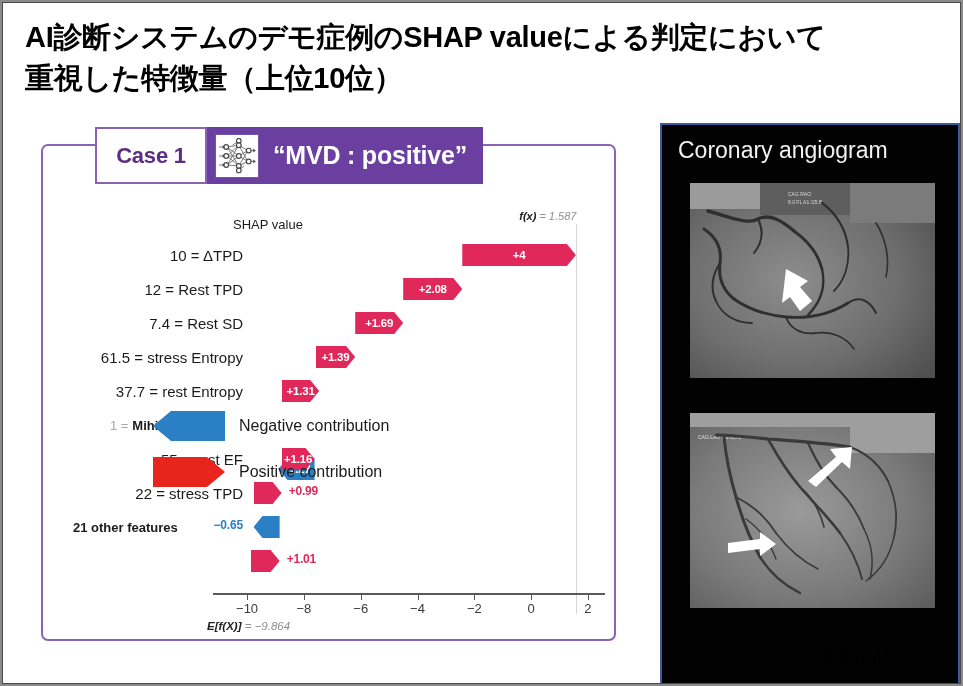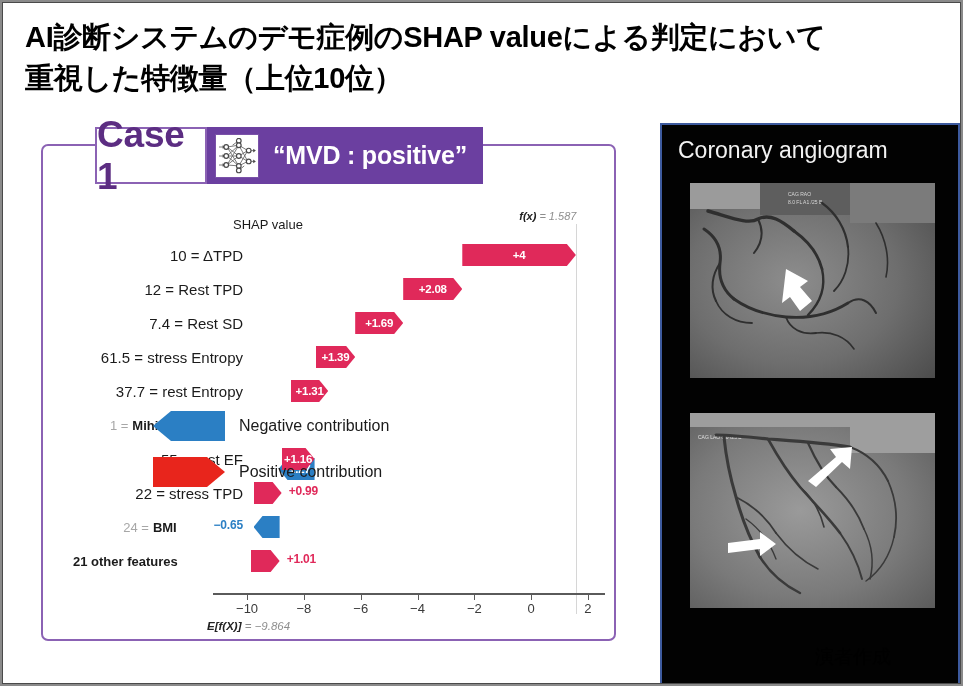--- a/index.html
+++ b/index.html
@@ -9,21 +9,21 @@
   
   #title{position:absolute;left:22px;top:14px;width:918px;font-size:29px;line-height:1.40;font-weight:bold;color:#000;letter-spacing:-0.3px;}
   #title .l2{display:block;}
 
   
   #shap-panel{position:absolute;left:38px;top:141px;width:575px;height:497px;border:2.5px solid #8b62b4;border-radius:7px;background:#fff;box-sizing:border-box;}
 
   
   #case-band{position:absolute;left:52px;top:-19px;height:57px;display:flex;align-items:stretch;}
   #case-box{width:112px;background:#fff;border:2px solid #8b62b4;display:flex;align-items:center;justify-content:center;box-sizing:border-box;}
-  #case-label{font-size:37px;font-weight:bold;color:#5c2d82;letter-spacing:-0.2px;}
+  #case-label{font-size:22px;font-weight:bold;color:#5c2d82;letter-spacing:-0.2px;}
   #band-purple{background:#6b3fa0;display:flex;align-items:center;padding-right:16px;}
   #nn-box{width:44px;height:44px;margin:0 14px 0 8px;background:#fff;border:1.5px solid #7a52a8;box-sizing:border-box;display:flex;align-items:center;justify-content:center;}
   #mvd-label{font-size:25px;font-weight:bold;color:#fff;letter-spacing:-0.2px;white-space:nowrap;}
 
   
   #plot{position:absolute;left:0;top:52px;width:575px;height:440px;}
   #shap-title{position:absolute;left:190px;top:19px;font-size:13px;color:#1b1b1b;}
   #fx-note{position:absolute;left:480px;top:12px;font-size:11px;color:#8d8d8d;font-style:italic;white-space:nowrap;}
   #fx-note b{color:#222;font-style:italic;}
   #fx-line{position:absolute;left:537px;top:26px;width:1px;height:390px;background:#d6d6d6;}
@@ -155,24 +155,20 @@
           <div class="lrow">12 = Rest TPD</div>
           <div class="lrow">7.4 = Rest SD</div>
           <div class="lrow">61.5 = stress Entropy</div>
           <div class="lrow">37.7 = rest Entropy</div>
           <div class="lrow dim">
             <span class="num">1 =</span>
             <span class="nm"> Mihistory</span>
           </div>
           <div class="lrow">55 = rest EF</div>
           <div class="lrow">22 = stress TPD</div>
-          <div class="lrow dim">
-            <span class="num">24 =</span>
-            <span class="nm"> BMI</span>
-          </div>
           <div class="lrow other">21 other features</div>
         </div>
       <div id="bars">
           <div class="brow">
             <div class="bar pos" style="left: 213.289px; width: 113.623px;">
               <span class="v">+4</span>
             </div>
           </div>
           <div class="brow">
             <div class="bar pos" style="left: 154.205px; width: 59.0841px;">
@@ -183,21 +179,21 @@
             <div class="bar pos" style="left: 106.199px; width: 48.0058px;">
               <span class="v">+1.69</span>
             </div>
           </div>
           <div class="brow">
             <div class="bar pos" style="left: 66.7154px; width: 39.4841px;">
               <span class="v">+1.39</span>
             </div>
           </div>
           <div class="brow">
-            <div class="bar pos" style="left: 42px; width: 37.2116px;">
+            <div class="bar pos" style="left: 33px; width: 37.2116px;">
               <span class="v">+1.31</span>
             </div>
           </div>
           <div class="brow">
             <div class="bar neg" style="left: 29.5038px; width: 36.0754px; margin-top: 44px;">
               <span class="v">−1.27</span>
             </div>
           </div>
           <div class="brow">
             <div class="bar pos" style="left: 32.6284px; width: 32.9507px;">

